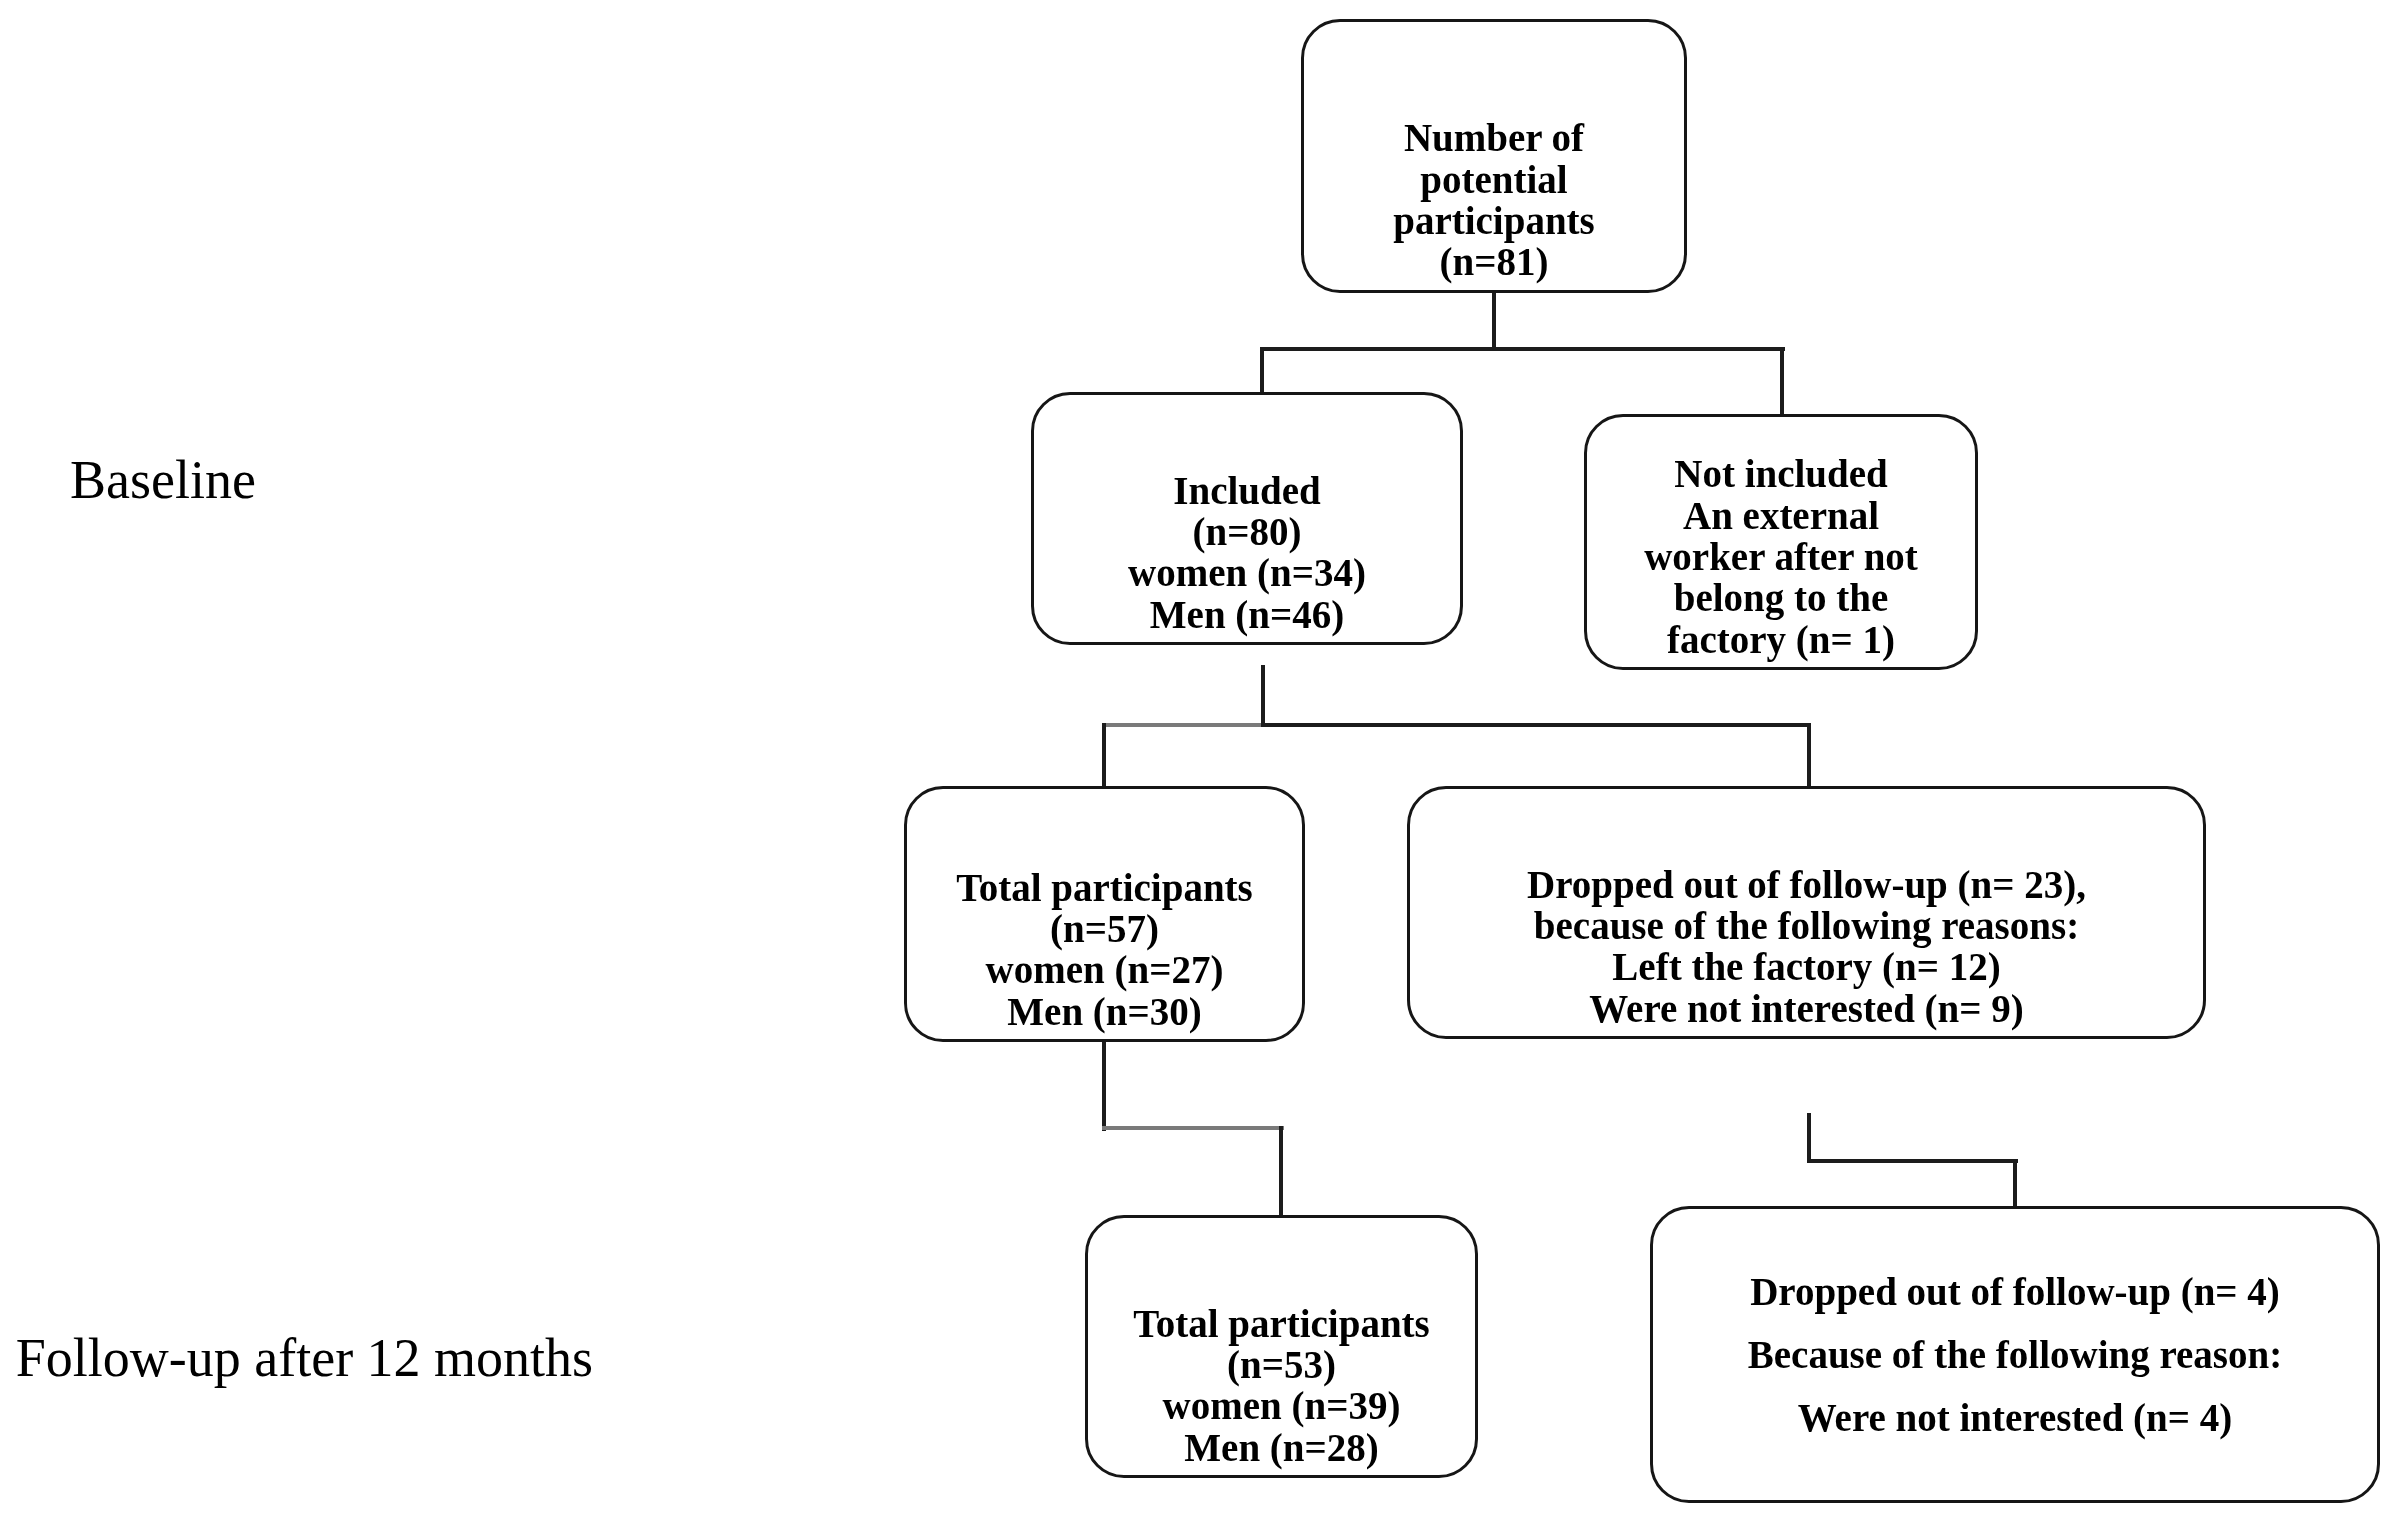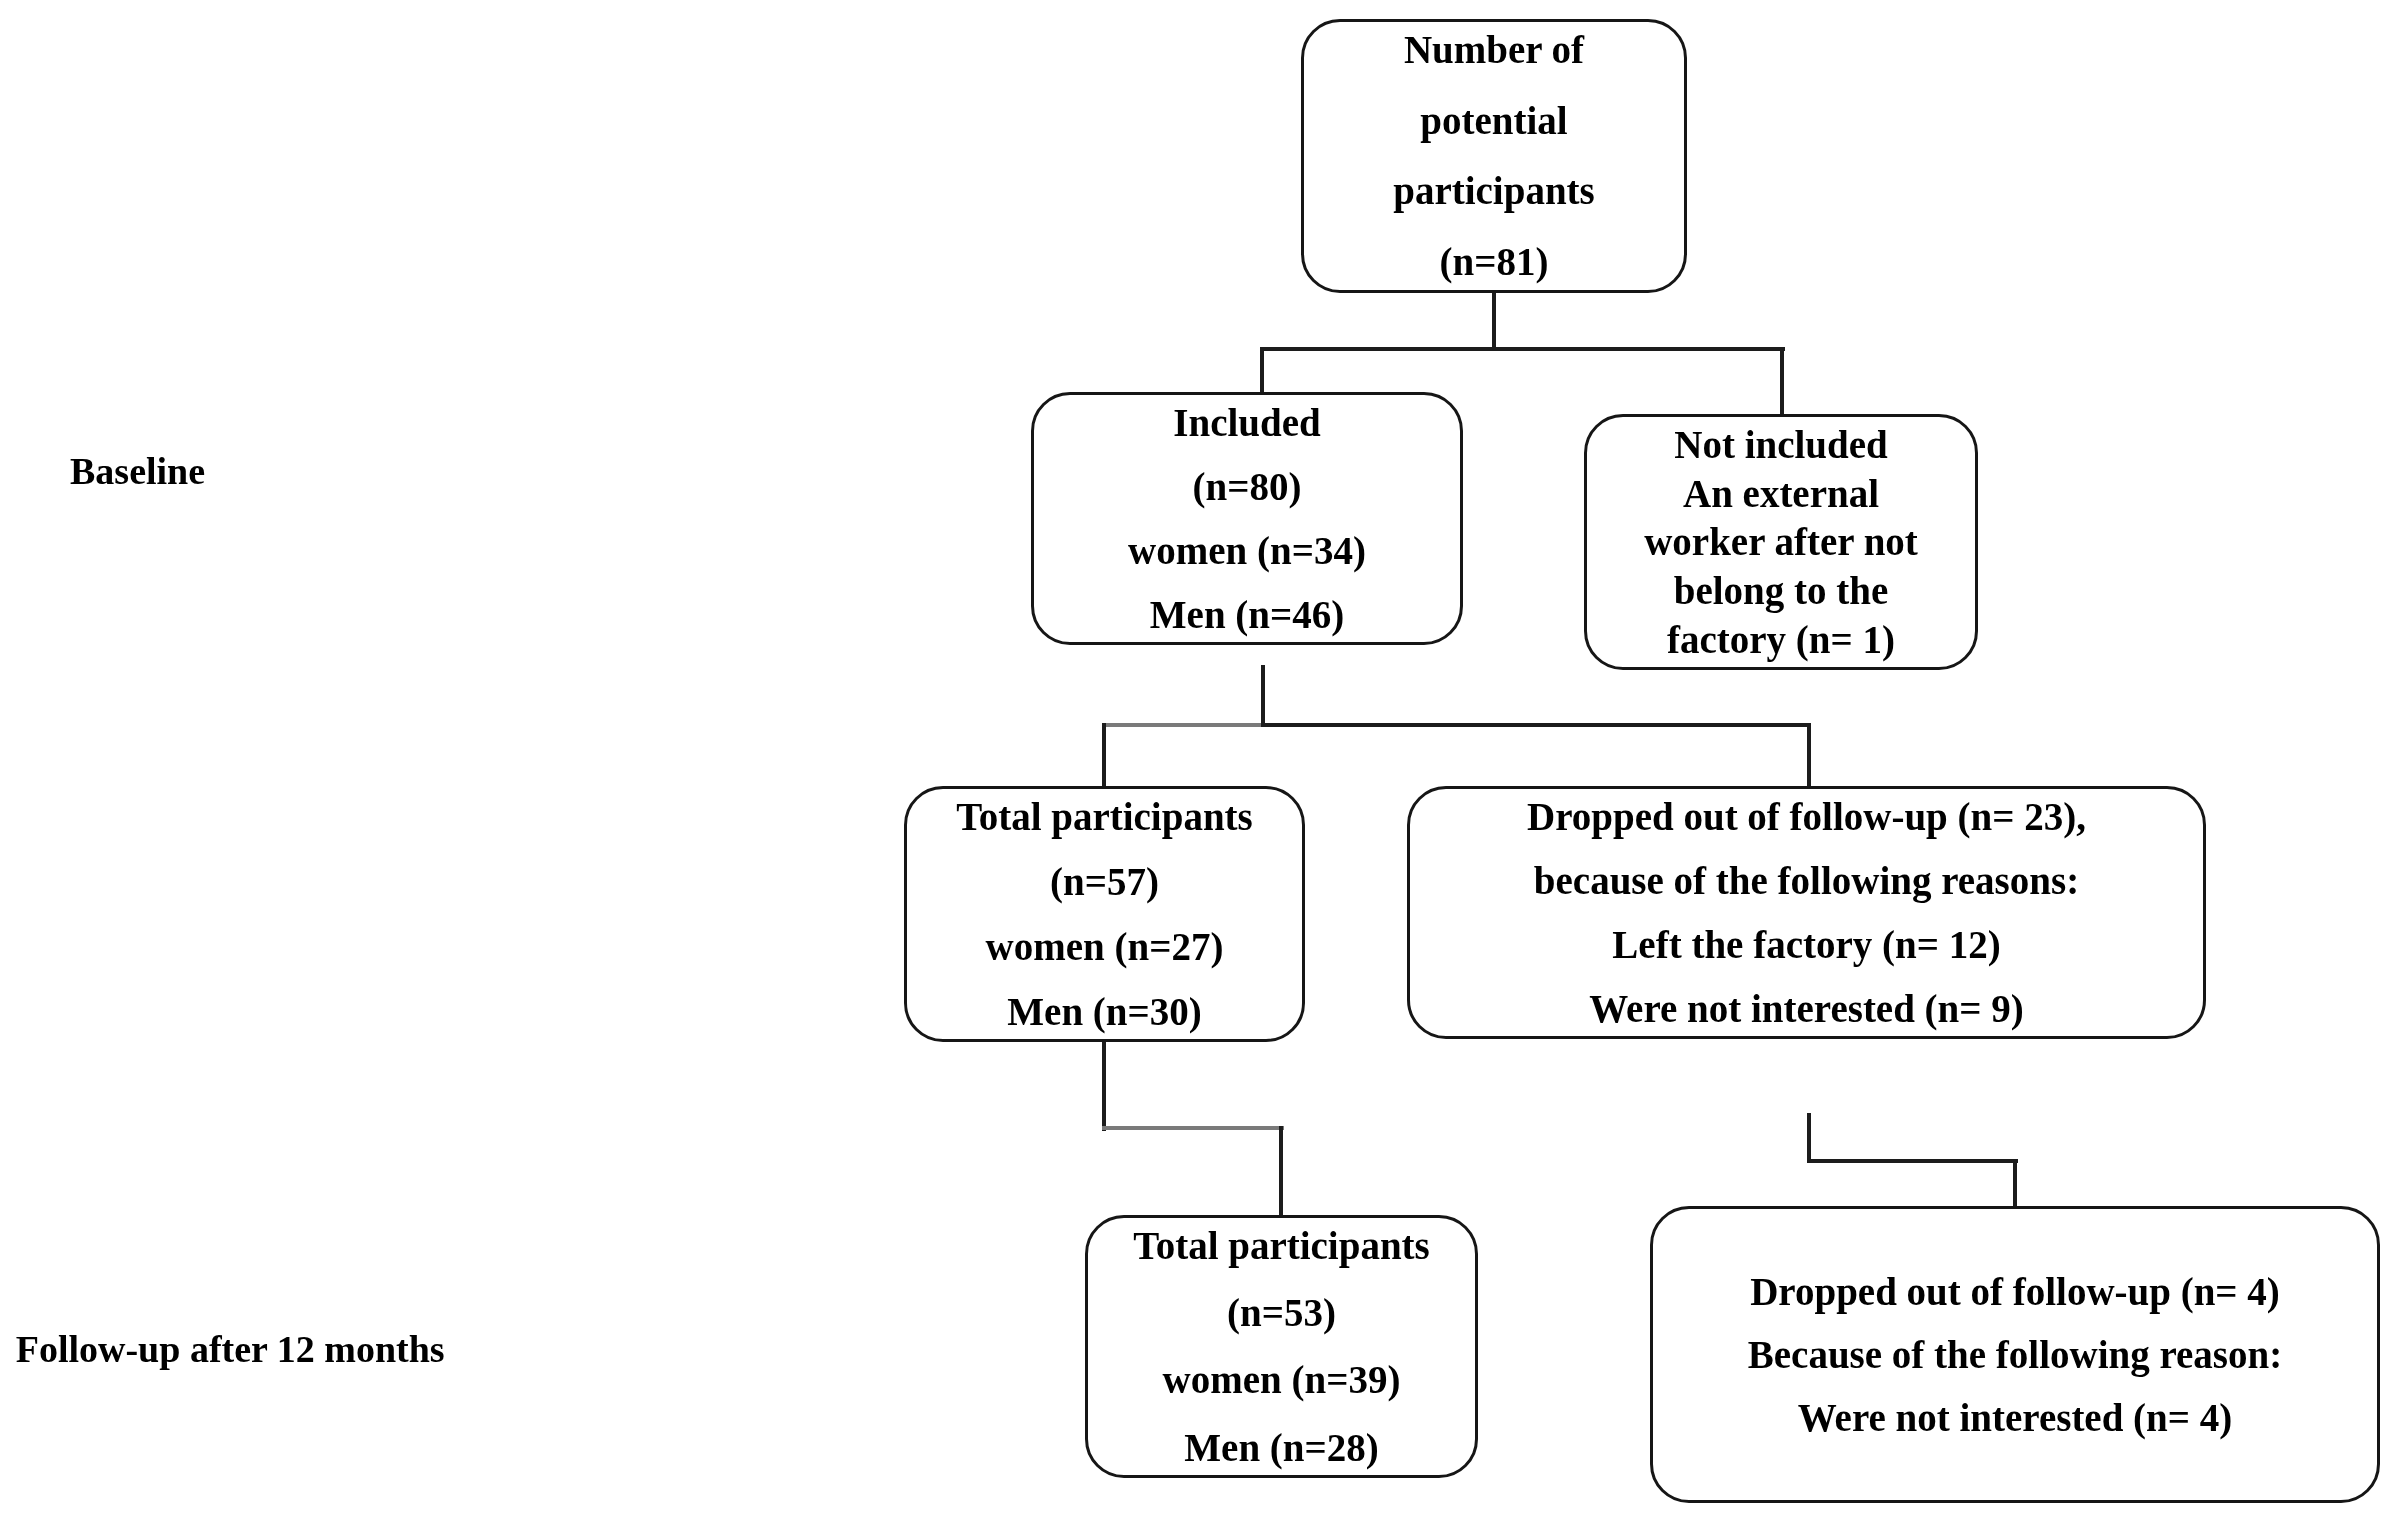--- a/index.html
+++ b/index.html
@@ -23,21 +23,21 @@
     box-sizing: border-box;
     border: 3.6px solid #161616;
     border-radius: 39px;
     background: #ffffff;
     display: flex;
   }
   .box-lines {
     width: 100%;
     display: flex;
     flex-direction: column;
-    justify-content: space-between;
+    justify-content: flex-end;
     align-items: center;
     text-align: center;
     padding: 7.1px 10px;
     box-sizing: border-box;
   }
   .line {
     font-size: 39px;
     font-weight: 700;
     line-height: 1.06;
     white-space: nowrap;
@@ -49,22 +49,22 @@
   #b-included    { left: 1031px; top:  392px; width:  432px; height: 253px; }
   #b-notincluded { left: 1584px; top:  414px; width:  394px; height: 256px; }
   #b-total4      { left: 904px; top: 786px; width:  401px; height: 256px; }
   #b-drop4       { left: 1407px; top: 786px; width: 799px; height: 253px; }
   #b-total12     { left: 1085px; top: 1215px; width:  393px; height: 263px; }
   #b-drop12      { left: 1650px; top: 1206px; width: 730px; height: 297px; }
 
   
   .row-label {
     position: absolute;
-    font-size: 38px;
-    font-weight: 700;
+    font-size: 54px;
+    font-weight: 400;
     white-space: nowrap;
   }
   #label-baseline { left:  70px; top:  449px; }
   #label-f4       { left:  34px; top: 923px; }
   #label-f12      { left:  15.7px; top: 1327px; }
 
   
   .conn { position: absolute; background: #1c1c1c; }
   .v { width: 4.3px; }
   .h { height: 4.3px; }

